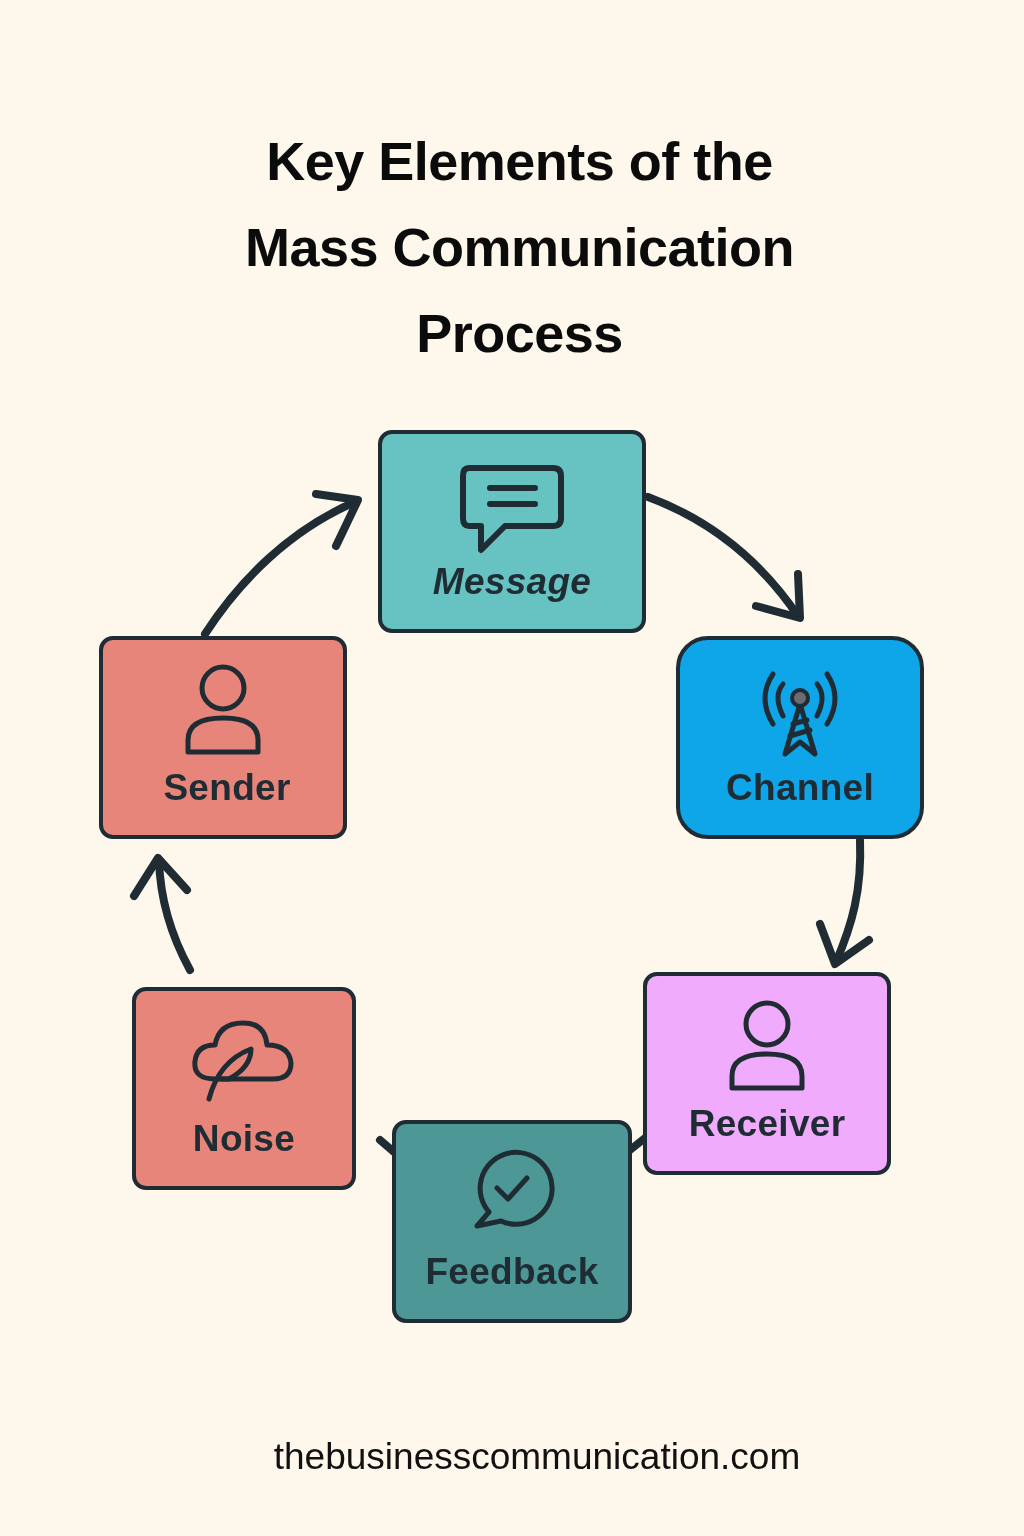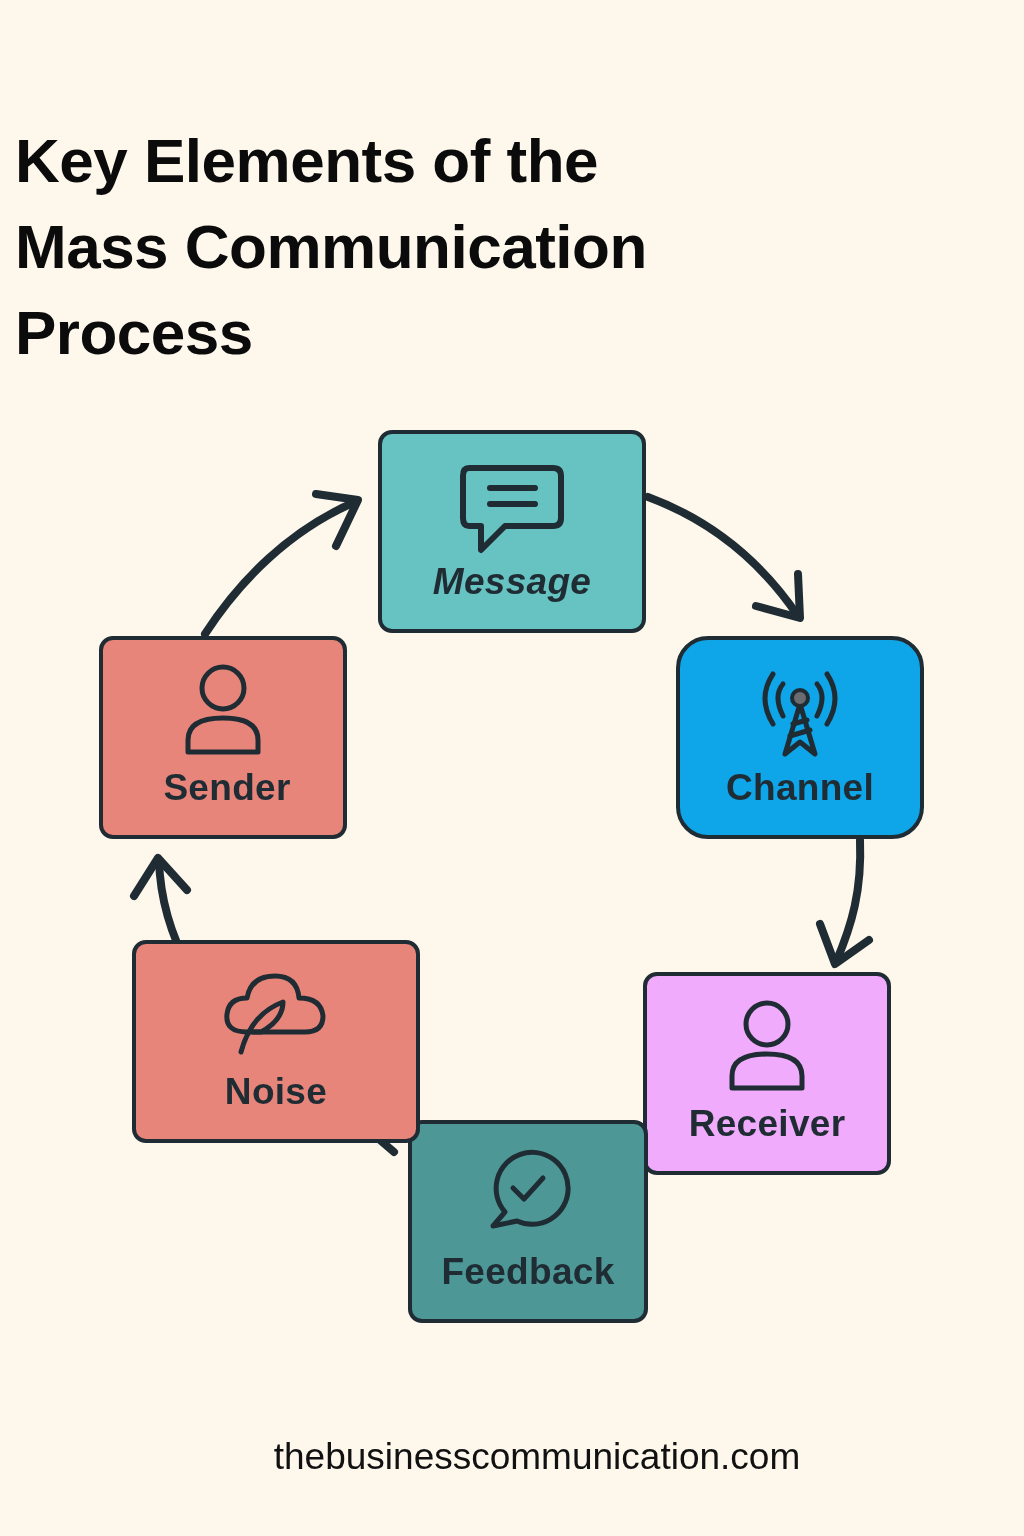--- a/index.html
+++ b/index.html
@@ -1,32 +1,32 @@
 <!DOCTYPE html>
 <html><head>
 <meta charset="utf-8">
 <style>
   html, body { margin:0; padding:0; }
   body { width:1024px; height:1536px; background:#fdf7ec; position:relative; overflow:hidden;
          font-family:"Liberation Sans", "DejaVu Sans", sans-serif; color:#111; }
-  .title { position:absolute; left:15px; right:0; top:118px; text-align:left;
-           font-family:"Liberation Sans", sans-serif; font-weight:700; font-size:62px;
+  .title { position:absolute; left:15px; right:0; top:118px; text-align:center;
+           font-family:"Liberation Sans", sans-serif; font-weight:700; font-size:54px;
            line-height:86px; color:#0b0b0b; letter-spacing:-0.5px; }
   .title span { display:block; }
   svg.connectors { position:absolute; left:0; top:0; width:1024px; height:1536px; }
   .node { position:absolute; box-sizing:border-box; border:4px solid #1f2c33; border-radius:14px;
           display:flex; flex-direction:column; align-items:center; justify-content:flex-end; }
   .node .icon { position:absolute; left:50%; transform:translateX(-50%); }
   .node .label { font-family:"Liberation Sans", sans-serif; font-weight:700; font-size:37px;
                  color:#1f2c33; margin-bottom:26px; letter-spacing:0.3px; }
   #n-message  { left:378px; top:430px; width:268px; height:203px; background:#66c3c1; }
   #n-channel  { left:676px; top:636px; width:248px; height:203px; background:#9a86bd; }
   #n-receiver { left:643px; top:972px; width:248px; height:203px; background:#efc56a; }
   #n-feedback { left:392px; top:1120px; width:240px; height:203px; background:#4d9797; }
-  #n-noise    { left:132px; top:940px; width:288px; height:203px; background:#e8857a; }
+  #n-noise    { left:132px; top:987px; width:224px; height:203px; background:#e8857a; }
   #n-sender   { left:99px;  top:636px; width:248px; height:203px; background:#e8857a; }
   .footer { position:absolute; left:0; right:0; top:1436px; text-align:center;
             font-family:"Liberation Sans", sans-serif; font-size:37px; color:#111; padding-left:50px; }
 </style>
 </head>
 <body style="background: rgb(253, 247, 236);">
 
 <div class="title">
   <span>Key Elements of the</span>
   <span>Mass Communication</span>
@@ -80,21 +80,21 @@
 </div>
 
 <div class="node" id="n-receiver" style="background: #f0abfc;">
   <svg class="icon" style="top:22px" width="90" height="100" viewBox="0 0 90 100">
     <circle cx="45" cy="26" r="21" fill="none" stroke="#1f2c33" stroke-width="5"></circle>
     <path d="M10 90 V78 Q10 56 45 56 Q80 56 80 78 V90 Z" fill="none" stroke="#1f2c33" stroke-width="5" stroke-linejoin="round"></path>
   </svg>
   <span class="label">Receiver</span>
 </div>
 
-<div class="node" id="n-feedback" style="background: rgb(77, 151, 151); margin-left: 16px;">
+<div class="node" id="n-feedback" style="background: rgb(77, 151, 151);">
   <svg class="icon" style="top:22px" width="90" height="90" viewBox="0 0 90 90">
     <path d="M22 66 A36 36 0 1 1 34 75 L10 80 Z" fill="none" stroke="#1f2c33" stroke-width="5" stroke-linejoin="round"></path>
     <path d="M30 42 L41 53 L60 32" fill="none" stroke="#1f2c33" stroke-width="5" stroke-linecap="round" stroke-linejoin="round"></path>
   </svg>
   <span class="label">Feedback</span>
 </div>
 
 <div class="node" id="n-noise" style="background: rgb(232, 133, 122);">
   <svg class="icon" style="top:24px" width="110" height="90" viewBox="0 0 110 90">
     <path d="M26 64 Q4 64 6 46 Q8 30 26 30 Q30 8 54 8 Q76 8 78 30 Q100 30 102 48 Q102 64 84 64 Z" fill="none" stroke="#1f2c33" stroke-width="5" stroke-linejoin="round"></path>

